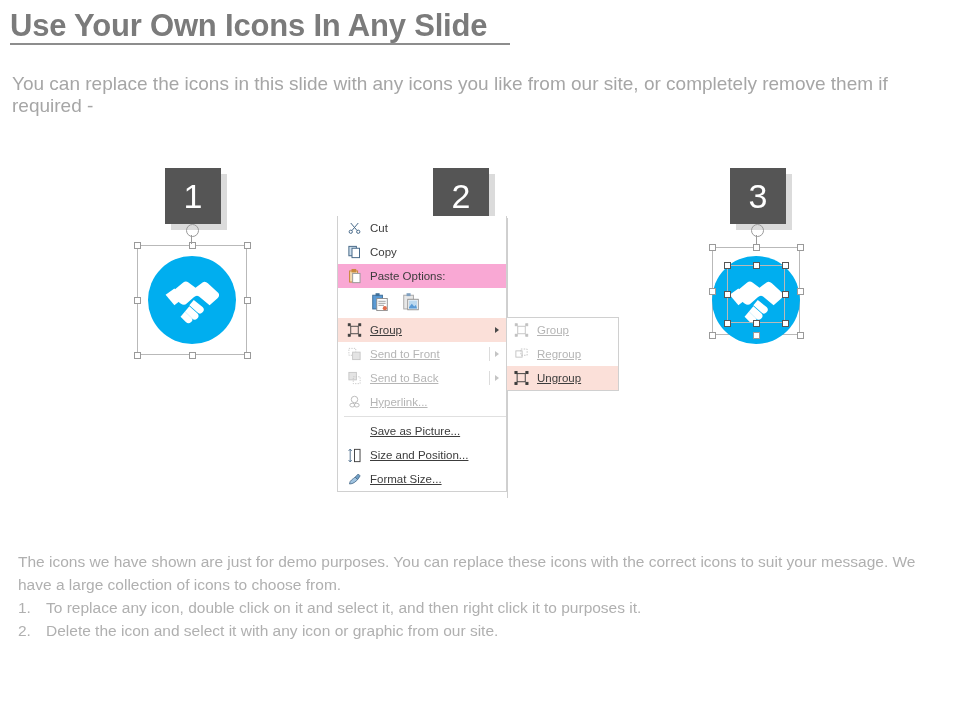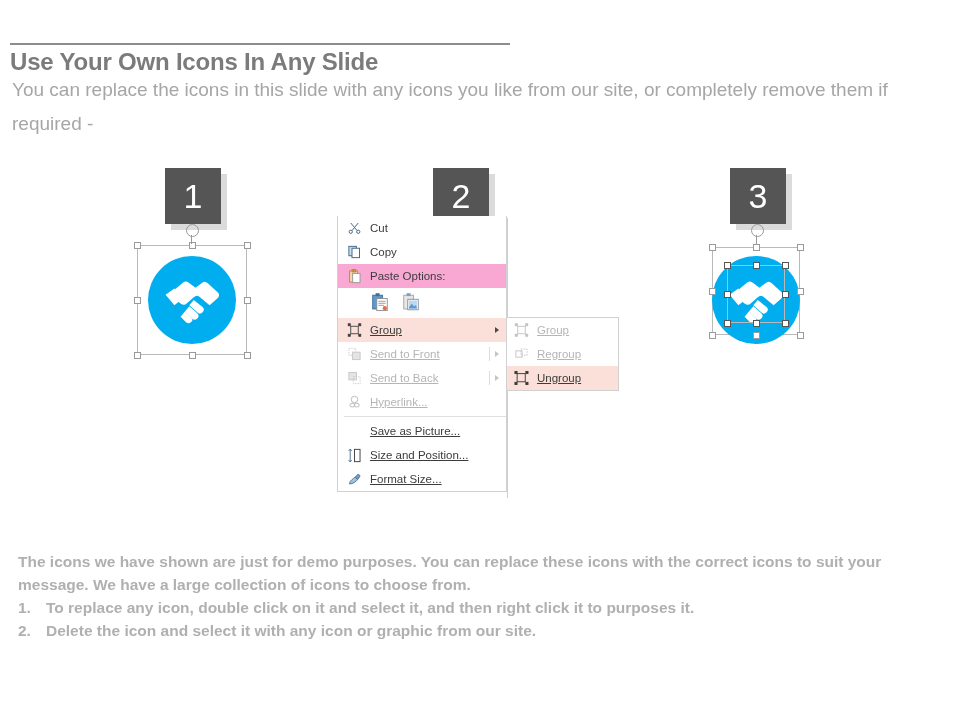--- a/index.html
+++ b/index.html
@@ -13,42 +13,41 @@
     position: relative;
     font-family: "Liberation Sans", sans-serif;
     overflow: hidden;
   }
 
   
   #slide-title {
     position: absolute;
     left: 10px;
     top: 8px;
-    font-size: 24px;
+    font-size: 31px;
     font-weight: bold;
     color: #7b7b7b;
     letter-spacing: -0.2px;
     white-space: nowrap;
-    margin-top: 40px;
   }
   #title-underline {
     position: absolute;
     left: 10px;
     top: 43px;
     width: 500px;
     height: 2px;
     background: #8d8d8d;
   }
   #slide-subtitle {
     position: absolute;
     left: 12px;
     top: 73px;
     width: 945px;
     font-size: 19px;
-    line-height: 34px;
+    line-height: 22px;
     color: #a6a6a6;
   }
 
   
   .step-group { position: absolute; }
   .badge {
     position: absolute;
     width: 56px;
     height: 56px;
     background: #555555;
@@ -201,21 +200,20 @@
 
   
   #footer-text {
     position: absolute;
     left: 18px;
     top: 550px;
     width: 925px;
     font-size: 15.5px;
     line-height: 23px;
     color: #b0b0b0;
-    font-weight: bold;
   }
   #footer-list {
     list-style: none;
     margin: 0;
     padding: 0;
   }
   #footer-list li {
     display: flex;
     gap: 14px;
   }

